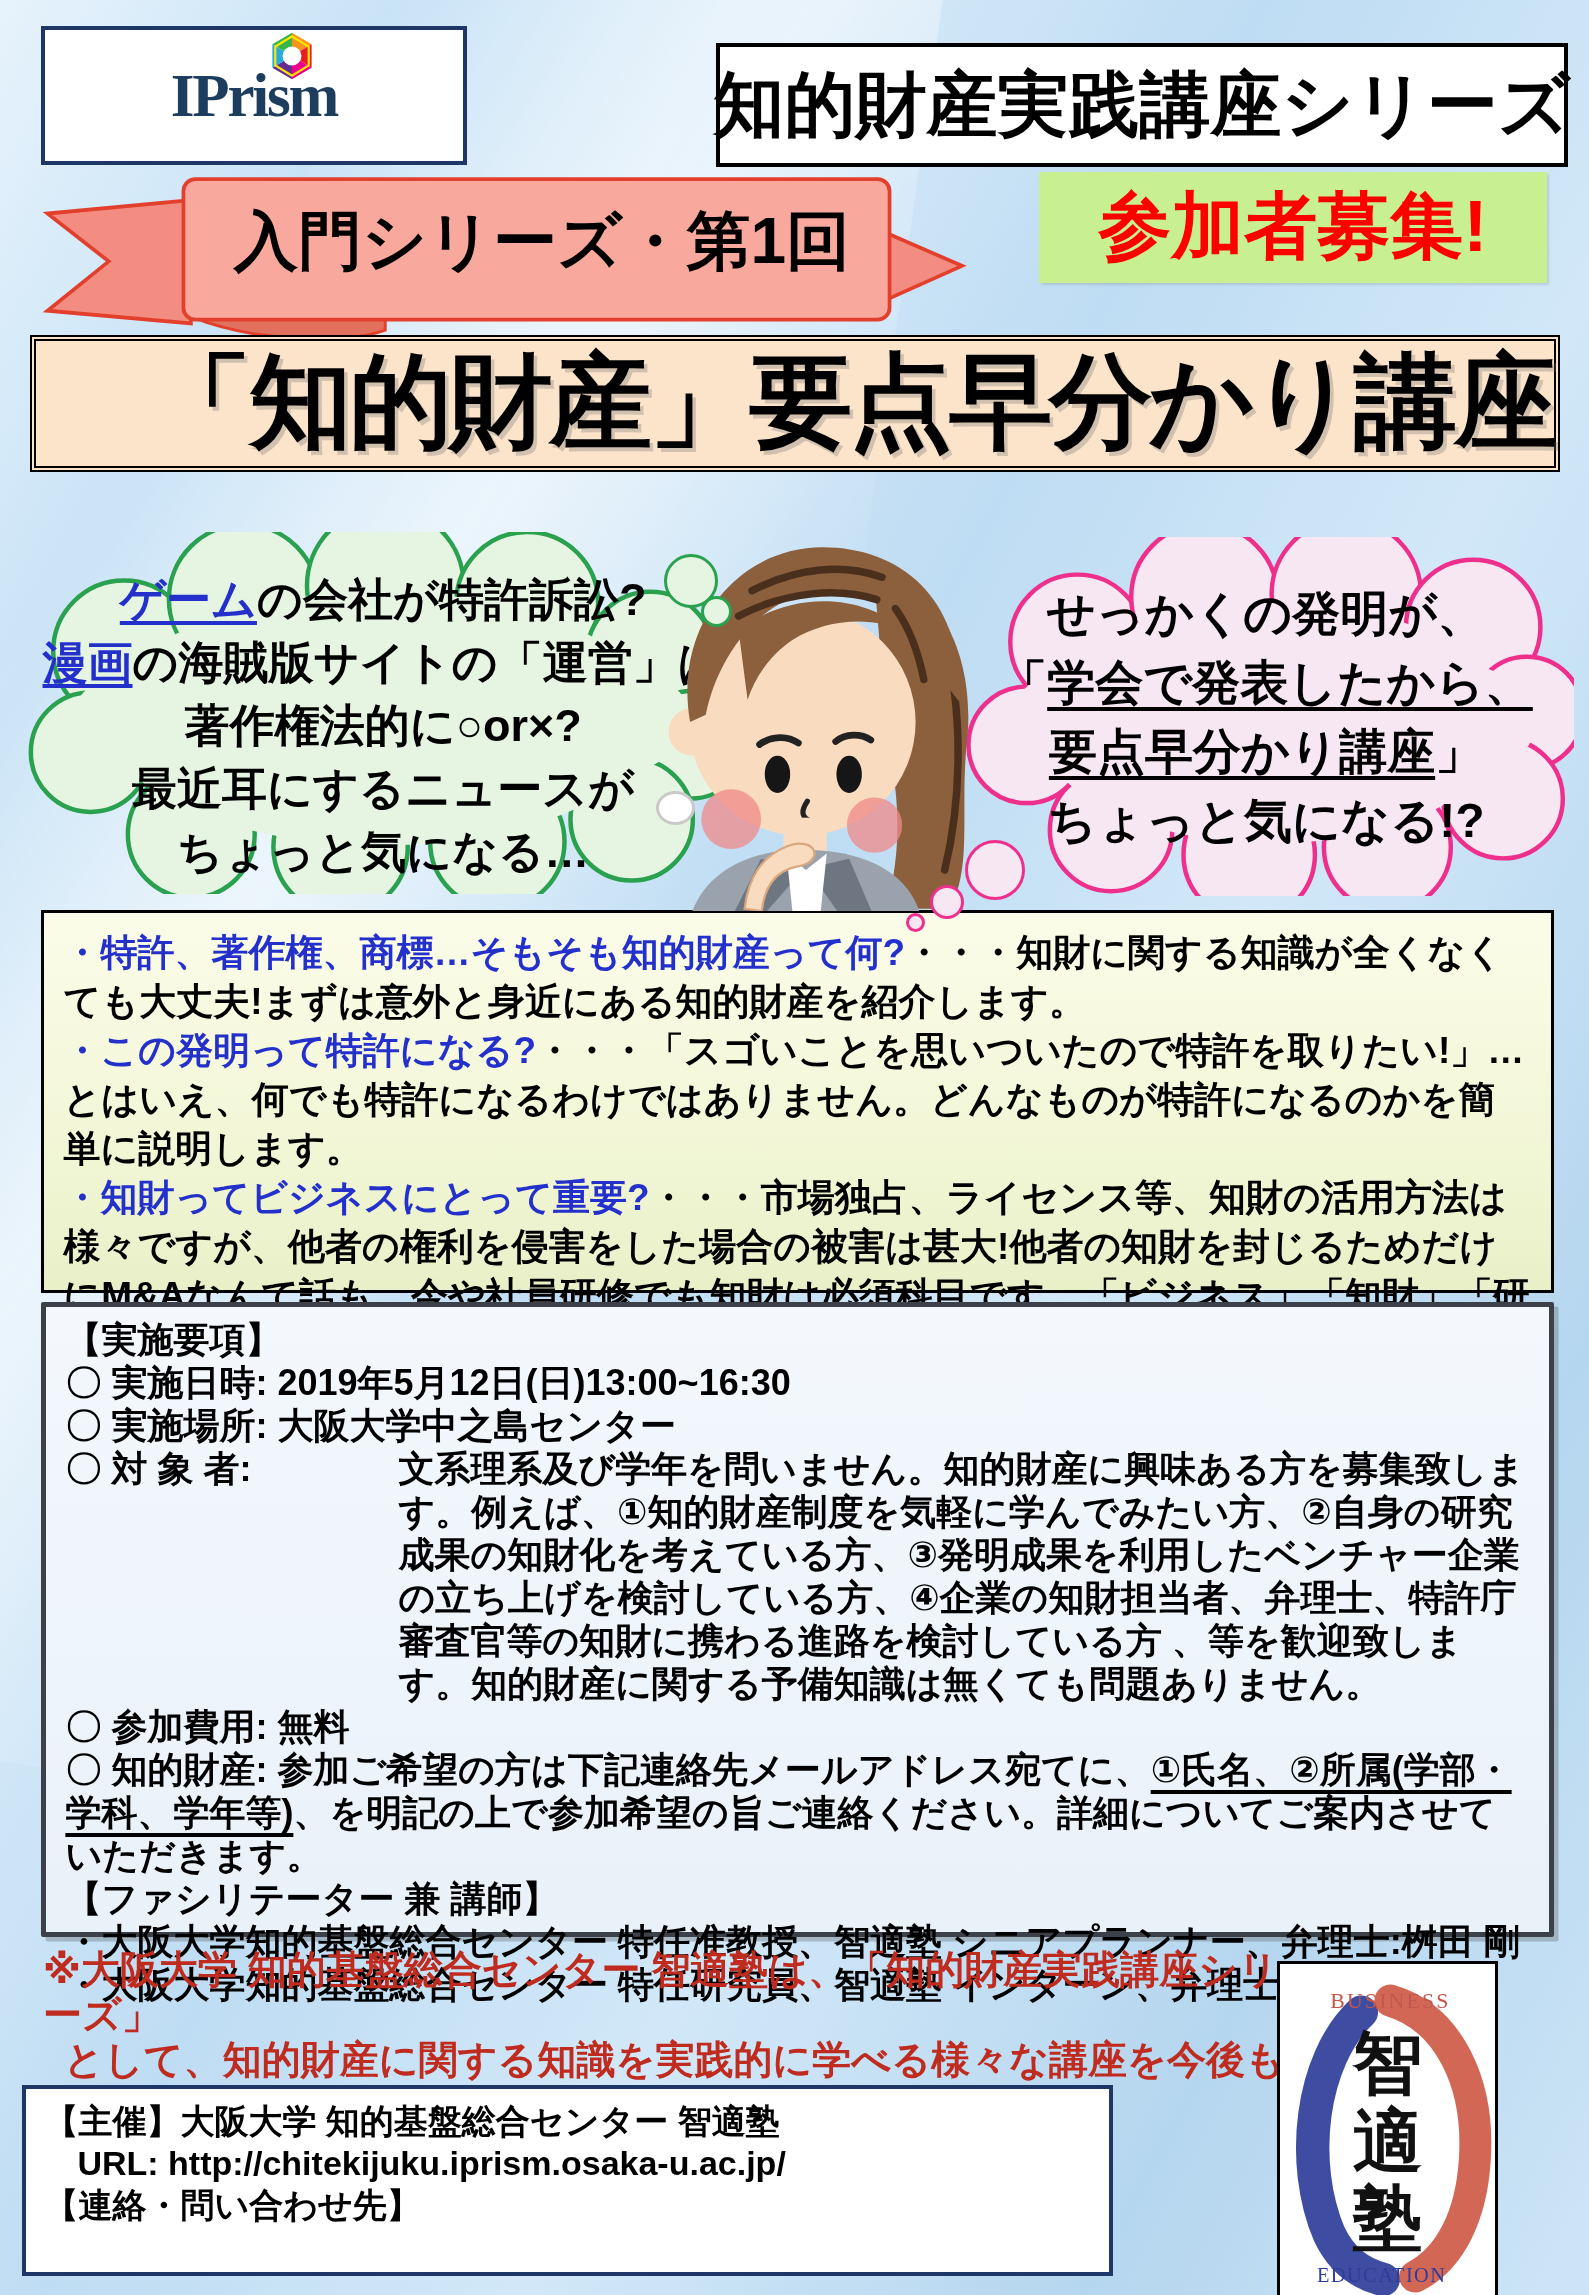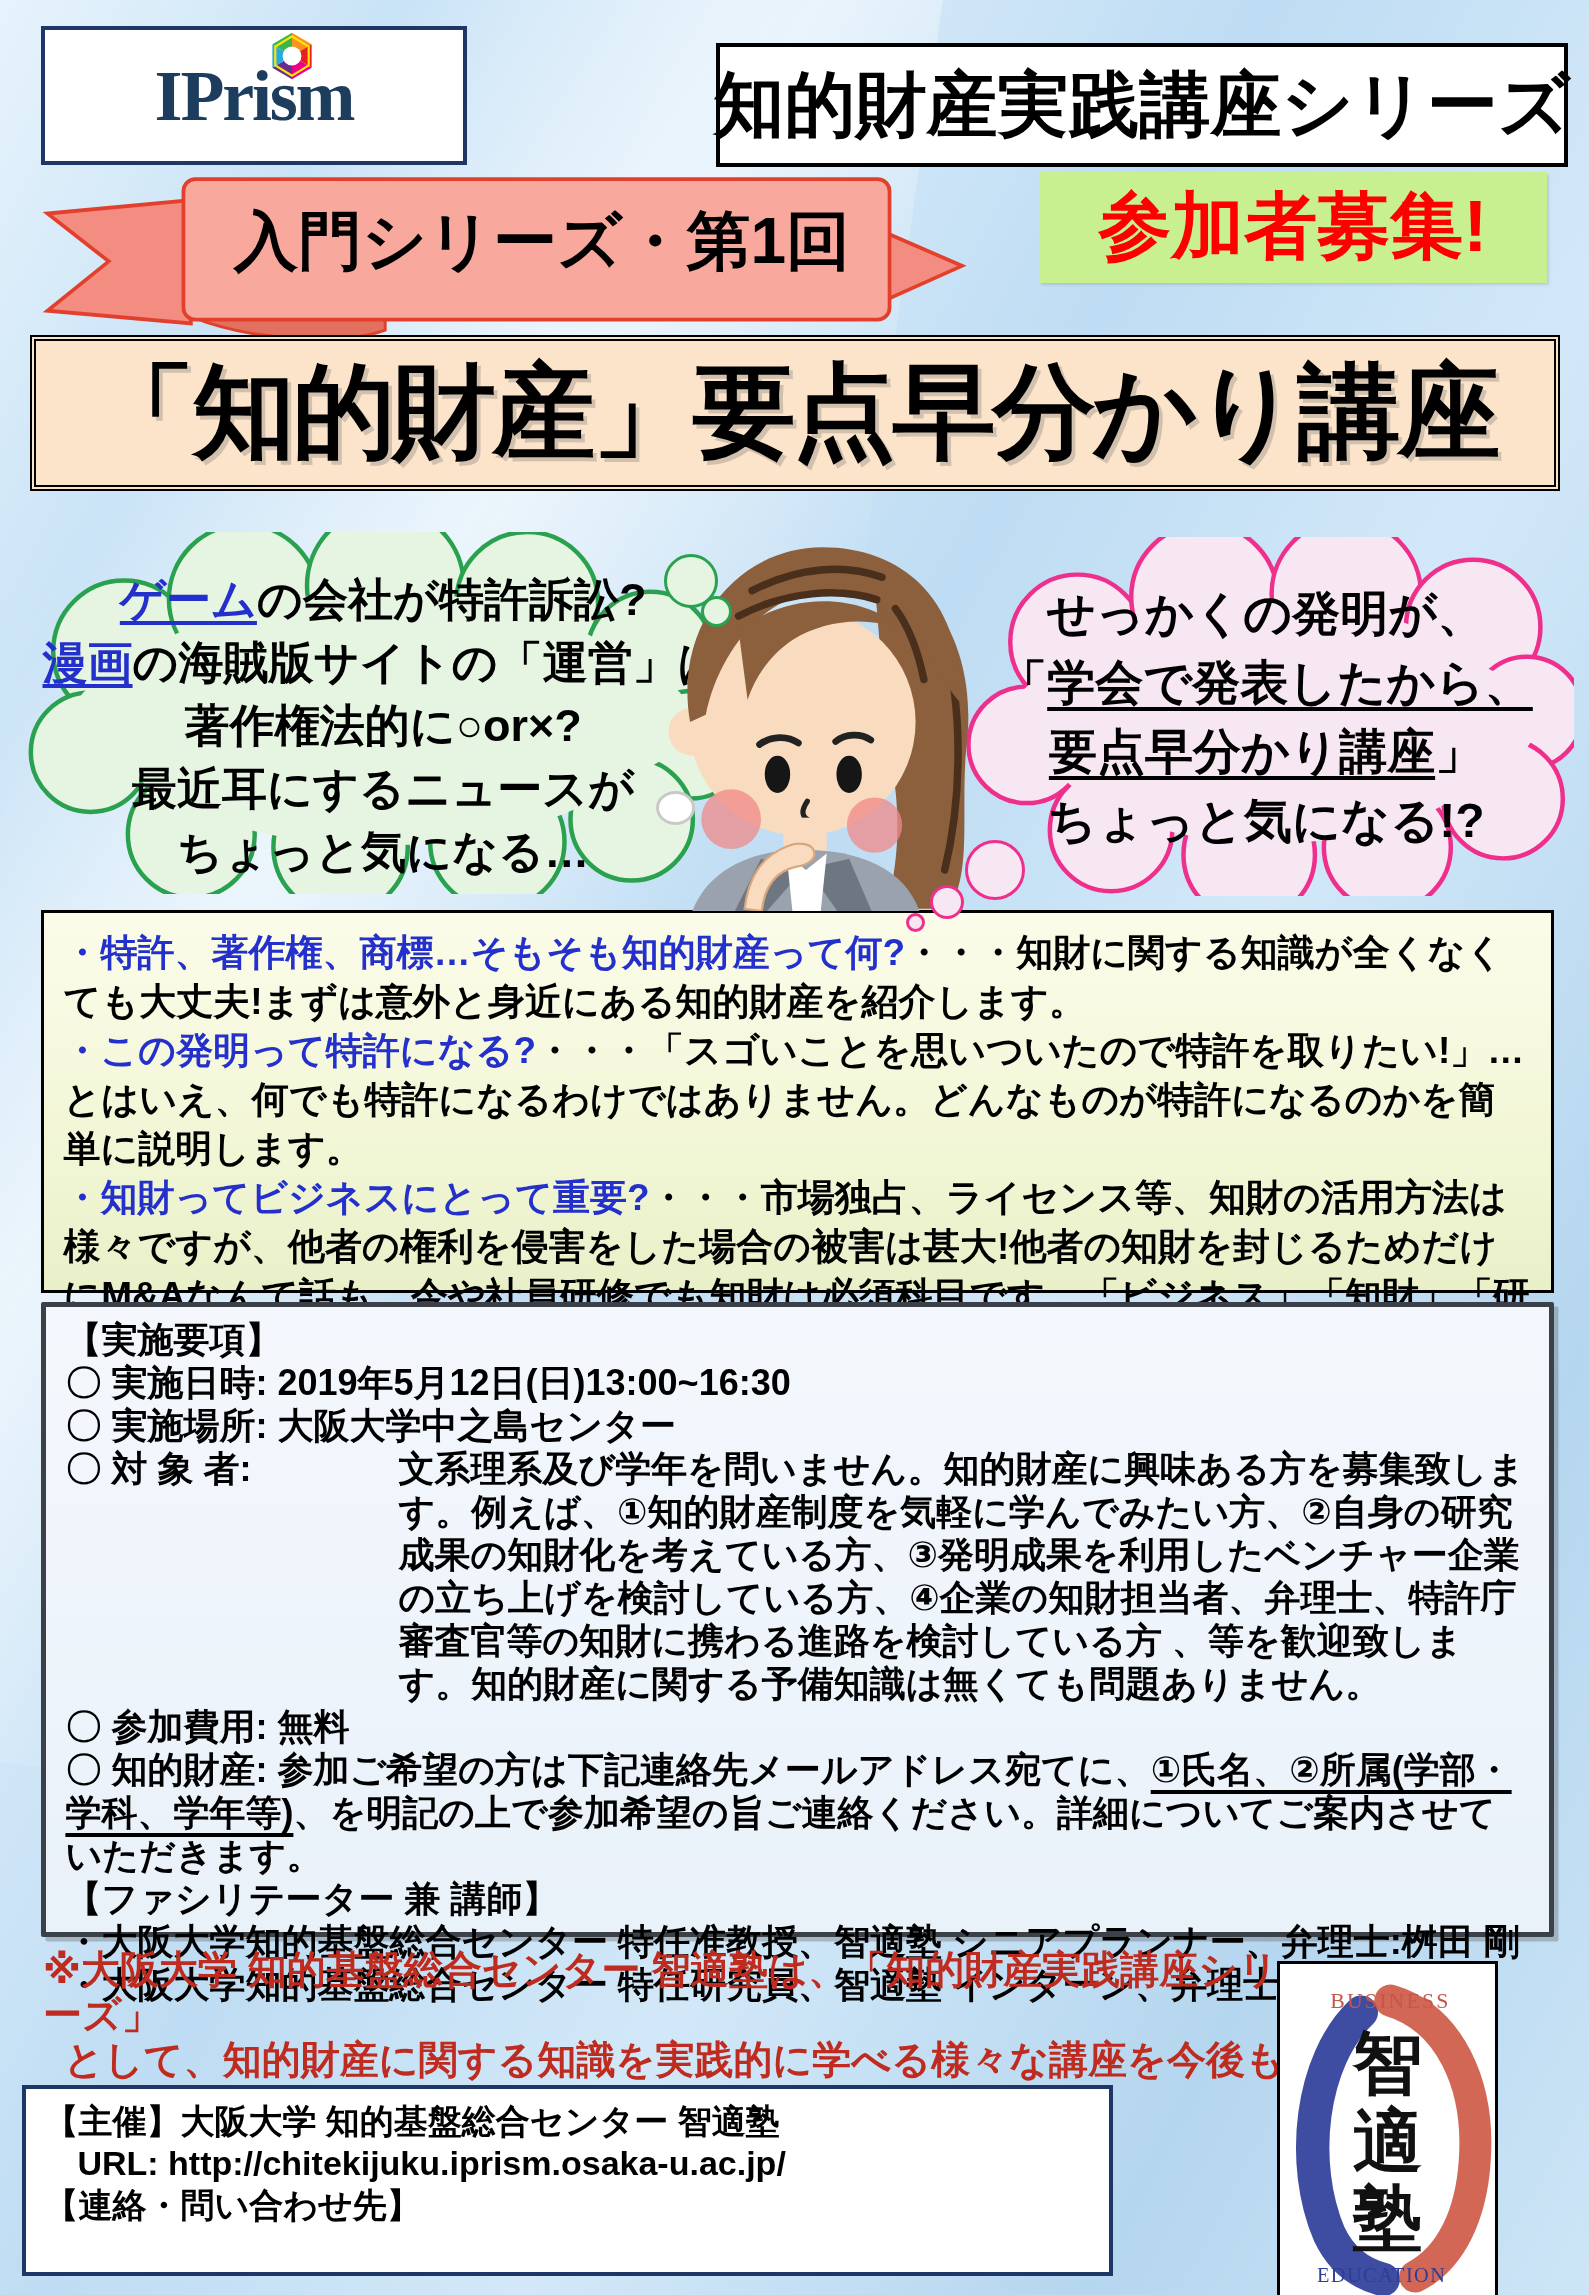--- a/index.html
+++ b/index.html
@@ -7,37 +7,37 @@
   .page{position:relative;width:1589px;height:2295px;overflow:hidden;
         background:linear-gradient(118deg,#e7f3fc 0%,#c9e3f6 14%,#dcedfa 26%,#bedcf3 45%,#d2e8f8 62%,#b5d6ef 82%,#cde5f6 100%);}
   .page::before{content:"";position:absolute;left:-224px;top:-149px;width:1046px;height:1943px;
         background:linear-gradient(115deg,rgba(255,255,255,0) 30%,rgba(255,255,255,.45) 50%,rgba(255,255,255,0) 70%);
         transform:rotate(8deg);pointer-events:none;}
   .abs{position:absolute;}
 
   
   .iprism-box{left:41px;top:26px;width:418px;height:131px;background:#ffffff;border:4.5px solid #1e3767;
         display:flex;align-items:center;justify-content:center;}
-  .iprism-text{font-family:"Liberation Serif","DejaVu Serif",serif;font-weight:bold;font-size:72px;
+  .iprism-text{font-family:"Liberation Serif","DejaVu Serif",serif;font-weight:bold;font-size:61px;
         color:#1d3d5e;letter-spacing:-2.2px;line-height:1;}
   .prism-icon{position:absolute;left:223px;top:1.5px;width:48px;height:48px;}
   .series-box{left:716px;top:43px;width:844px;height:116px;background:#ffffff;border:4.5px solid #000;
         display:flex;align-items:center;justify-content:center;}
   .series-box span{font-size:71px;font-weight:bold;color:#000;white-space:nowrap;}
   .ribbon{left:34px;top:170px;width:934px;height:176px;}
   .ribbon svg{position:absolute;left:0;top:0;}
   .ribbon-text{position:absolute;left:157px;top:28px;width:702px;text-align:center;
         font-size:64px;font-weight:bold;color:#000;white-space:nowrap;}
   .recruit-box{left:1039px;top:172px;width:508px;height:111px;background:#c8ef90;
         display:flex;align-items:center;justify-content:center;box-shadow:2.2px 2.2px 3px rgba(0,0,0,.15);}
   .recruit-box span{font-size:73px;font-weight:900;color:#fe0000;white-space:nowrap;}
 
   
-  .main-title{left:30px;top:335px;width:1530px;height:156px;background:#fce4cb;border:6.7px double #000;
-        box-sizing:border-box;display:flex;align-items:center;justify-content:center;}
+  .main-title{left:30px;top:335px;width:1530px;height:137px;background:#fce4cb;border:6.7px double #000;
+        box-sizing:border-box;display:flex;align-items:center;justify-content:flex-end;}
   .main-title span{font-size:103px;font-weight:900;color:#000;letter-spacing:-3px;white-space:nowrap;
         text-shadow:3.7px 3.7px 0 rgba(110,110,110,.30);}
 
   
   .cloud-wrap{pointer-events:none;}
   .green-cloud{left:18.7px;top:532px;width:729px;height:362px;}
   .pink-cloud{left:958px;top:537px;width:616px;height:359px;}
   .cloud-text{position:absolute;width:100%;text-align:center;font-weight:bold;color:#000;}
   .green-cloud .cloud-text{top:36px;font-size:45px;line-height:63px;}
   .pink-cloud .cloud-text{top:42px;font-size:48px;line-height:69px;}

